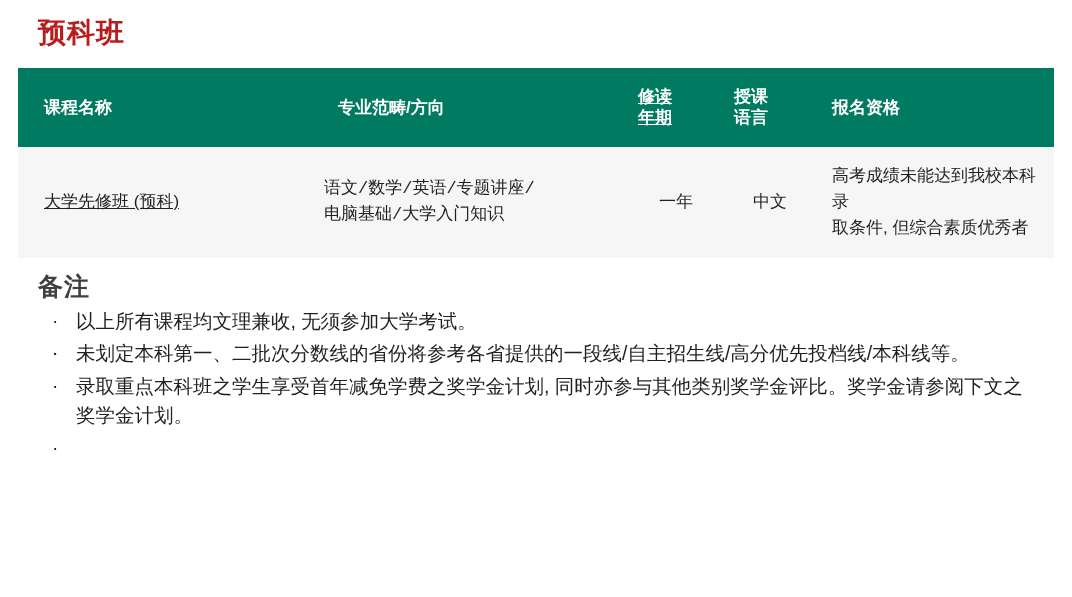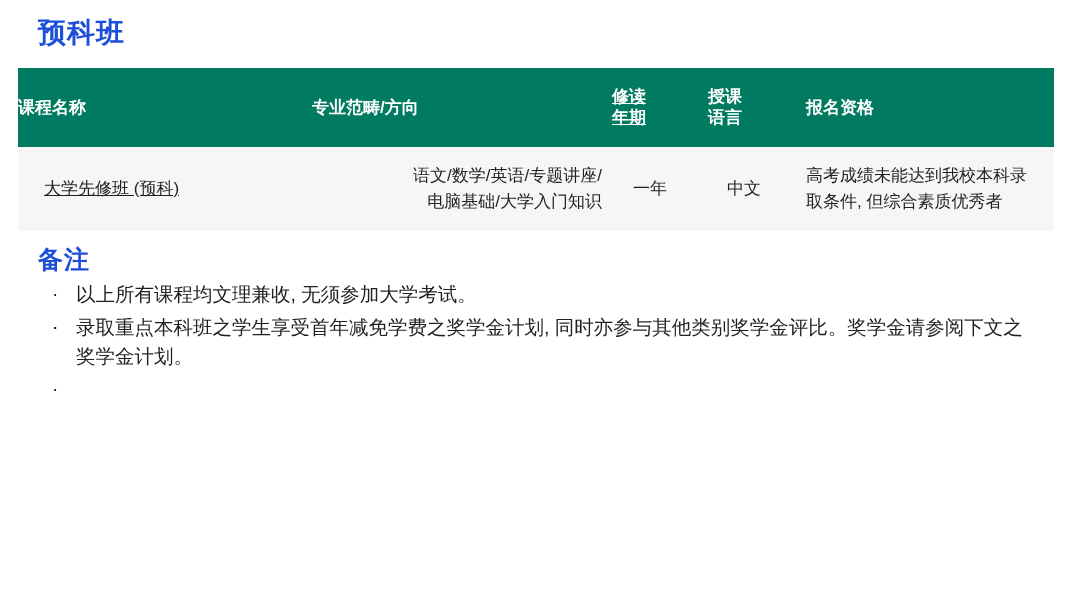--- a/index.html
+++ b/index.html
@@ -15,61 +15,61 @@
     overflow: hidden;
   }
   .page {
     position: relative;
     width: 1072px;
     height: 597px;
     box-sizing: border-box;
     padding: 0 18px;
   }
   .section-title {
-    color: #1d4ed8;
+    color: #b91c1c;
     font-size: 28px;
     font-weight: bold;
     letter-spacing: 1px;
     margin: 14px 0 16px 20px;
   }
   .table {
     width: 1036px;
     border-collapse: collapse;
     table-layout: fixed;
   }
   .table thead th {
     background: #007a60;
     color: #ffffff;
     font-size: 17px;
     font-weight: bold;
     text-align: left;
     padding: 18px 0 18px 0;
     vertical-align: middle;
     line-height: 1.25;
   }
-  .table thead th.c1 { width: 280px; }
+  .table thead th.c1 { padding-left: 26px; width: 280px; }
   .table thead th.c2 { padding-left: 14px; width: 290px; }
   .table thead th.c3 { padding-left: 10px; width: 86px; text-decoration: underline; }
   .table thead th.c4 { padding-left: 10px; width: 82px; }
   .table thead th.c5 { padding-left: 16px; }
   .table tbody td {
     background: #f6f6f6;
     font-size: 17px;
     color: #231f20;
     vertical-align: middle;
     line-height: 1.55;
     padding: 16px 0;
   }
   .table tbody td.c1 { padding-left: 26px; text-decoration: underline; }
-  .table tbody td.c2 { text-align: right; }
+  .table tbody td.c2 { text-align: left; font-family: Liberation Mono, monospace; }
   .table tbody td.c3 { text-align: center; }
   .table tbody td.c4 { text-align: center; }
   .table tbody td.c5 { padding-left: 16px; padding-right: 10px; }
   .notes-title {
-    color: #1d4ed8;
+    color: #404040;
     font-size: 25px;
     font-weight: bold;
     letter-spacing: 1px;
     margin: 12px 0 4px 20px;
   }
   ul.notes {
     list-style: none;
     margin: 0;
     padding: 0 12px 0 26px;
   }
@@ -134,20 +134,21 @@
   <ul class="notes">
     <li>
       <span class="bullet">·</span>
       <span>以上所有课程均文理兼收, 无须参加大学考试。</span>
     </li>
     <li>
       <span class="bullet">·</span>
     </li>
     <li>
       <span class="bullet">·</span>
+      <span>未划定本科第一、二批次分数线的省份将参考各省提供的一段线/自主招生线/高分优先投档线/本科线等。</span>
     </li>
     <li>
       <span class="bullet">·</span>
       <span>录取重点本科班之学生享受首年减免学费之奖学金计划, 同时亦参与其他类别奖学金评比。奖学金请参阅下文之奖学金计划。</span>
     </li>
     <li>
       <span class="bullet">·</span>
     </li>
   </ul>
 

